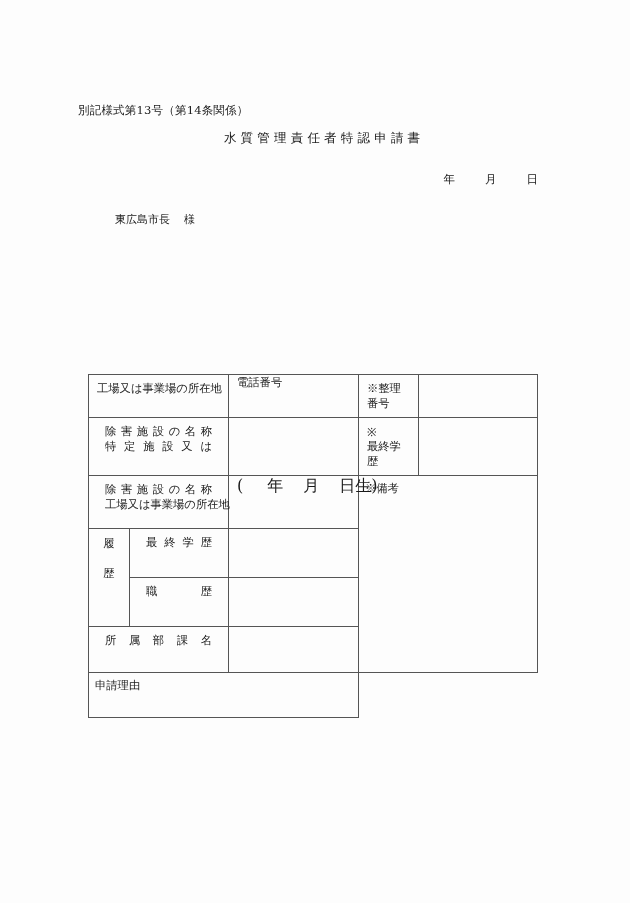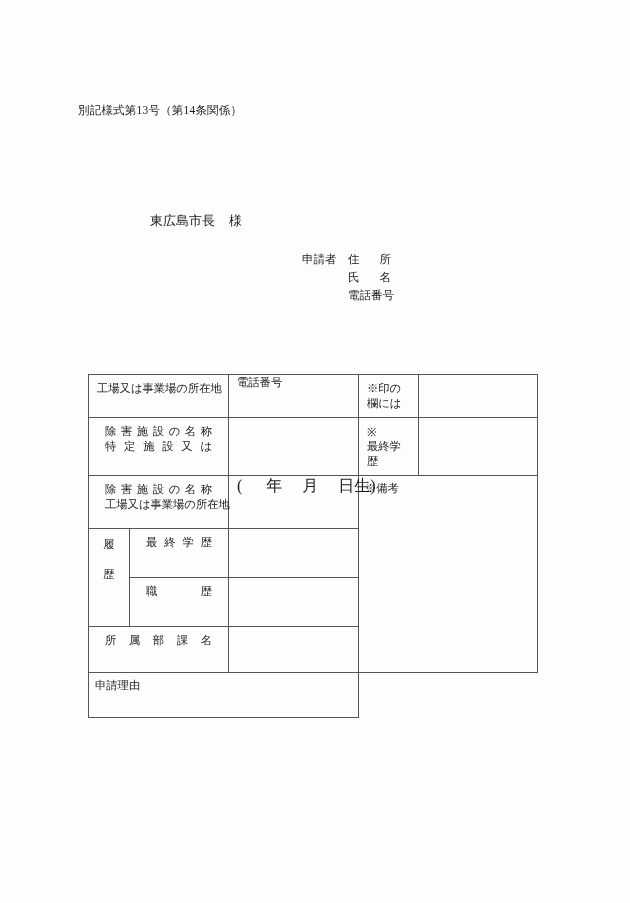--- a/index.html
+++ b/index.html
@@ -13,21 +13,20 @@
     position: relative;
     font-family: "DejaVu Serif", "Liberation Serif", serif;
     color: #1a1a1a;
     overflow: hidden;
   }
 
   .page {
     position: absolute;
     inset: 0;
     background: #fdfdfd;
-    font-family: Liberation Serif, serif;
   }
 
   
   .form-no {
     position: absolute;
     left: 78px;
     top: 103px;
     font-size: 11.5px;
     letter-spacing: 0.2px;
     white-space: nowrap;
@@ -56,23 +55,22 @@
     white-space: nowrap;
   }
   .date-line .seg { display: inline-block; }
   .date-line .gap-a { display: inline-block; width: 30px; }
   .date-line .gap-b { display: inline-block; width: 30px; }
 
   .addressee {
     position: absolute;
     left: 115px;
     top: 212px;
-    font-size: 13px;
-    white-space: nowrap;
-    margin-left: 35px;
+    font-size: 11px;
+    white-space: nowrap;
   }
   .addressee .hon { margin-left: 14px; }
 
   
   .applicant {
     position: absolute;
     left: 302px;
     top: 250px;
     font-size: 11.5px;
     line-height: 18px;
@@ -169,37 +167,30 @@
   .birth-line .bgap { display: inline-block; width: 24px; }
   .birth-line .bgap-s { display: inline-block; width: 20px; }
 </style>
 </head>
 <body>
 
 <div class="page">
 
   <div class="form-no">別記様式第13号（第14条関係）</div>
 
-
+  <div class="doc-title">水質管理責任者特認申請書</div>
+
+  <div class="date-line">
+    <span class="seg">年</span><span class="gap-a"></span><span class="seg">月</span><span class="gap-b"></span><span class="seg">日</span>
+  </div>
 
   <div class="addressee">
     <span>東広島市長</span><span class="hon">様</span>
   </div>
 
-  <div class="applicant">
-    <span class="applicant-row">
-      <span class="applicant-tag">申請者</span><span class="spread2">住所</span>
-    </span>
-    <span class="applicant-row">
-      <span class="applicant-tag"></span><span class="spread2">氏名</span>
-    </span>
-    <span class="applicant-row">
-      <span class="applicant-tag"></span><span class="nospread">電話番号</span>
-    </span>
-  </div>
 
 
   <table class="form-table">
     <colgroup>
       <col style="width:41px">
       <col style="width:99px">
       <col style="width:130px">
       <col style="width:60px">
       <col style="width:119px">
     </colgroup>
@@ -208,21 +199,21 @@
       <tr>
         <td colspan="2" class="v-mid">
           <span class="mid-wrap">
               <span class="lab-center">工場又は事業場の所在地</span>
             </span>
         </td>
         <td class="v-bot">
           <span class="bot-wrap">電話番号</span>
         </td>
         <td class="v-mid">
-          <span class="mid-wrap">※印の欄には</span>
+          <span class="mid-wrap">※整理番号</span>
         </td>
         <td class="v-mid">
           <span class="mid-wrap"></span>
         </td>
       </tr>
 
       <tr>
         <td colspan="2" class="v-mid" style="height:49px">
           <span class="mid-wrap">
             <span class="lab">除害施設の名称</span>

